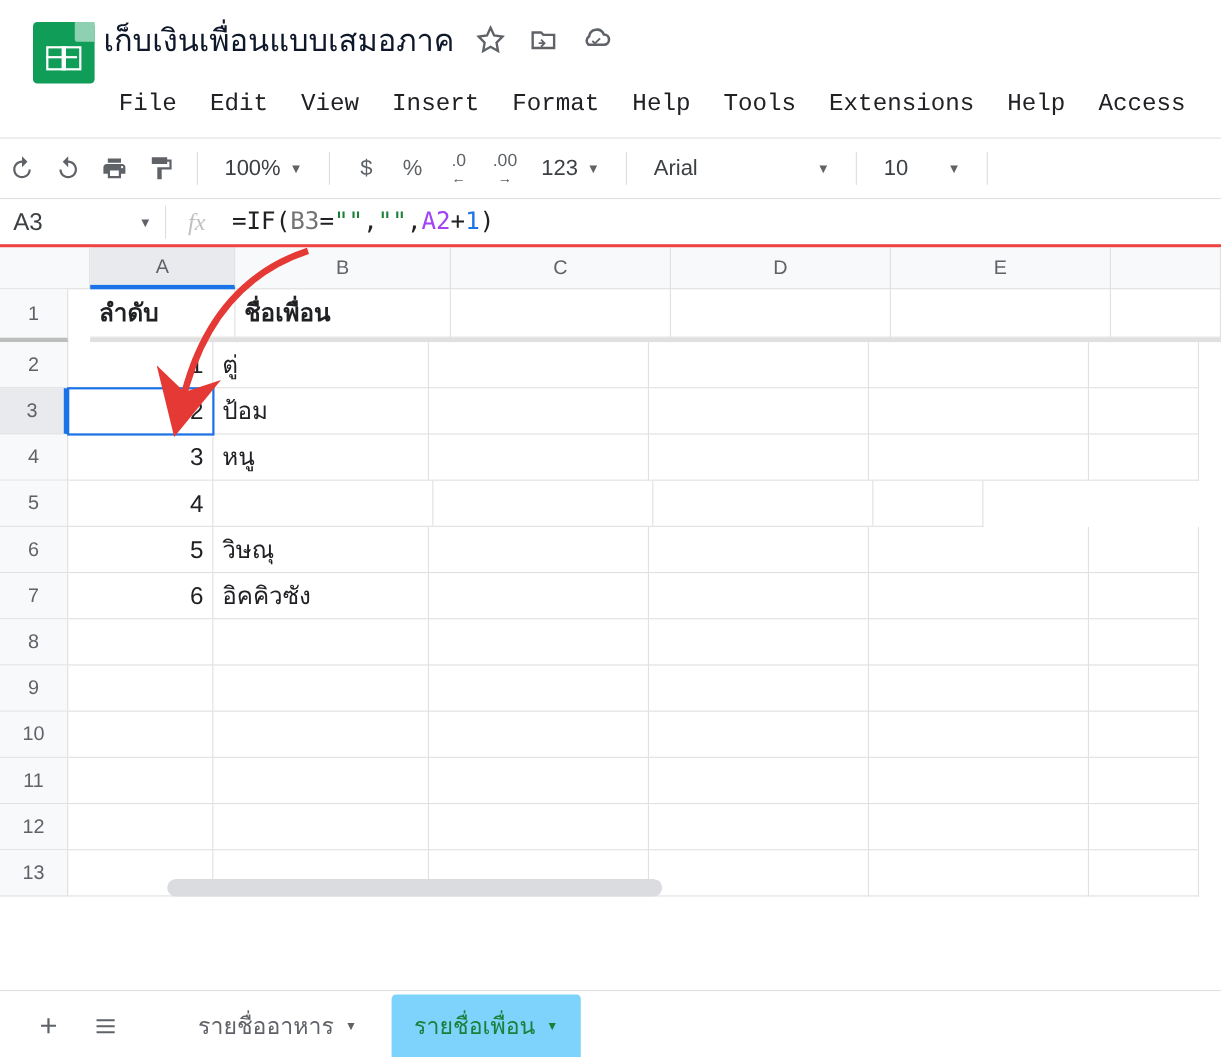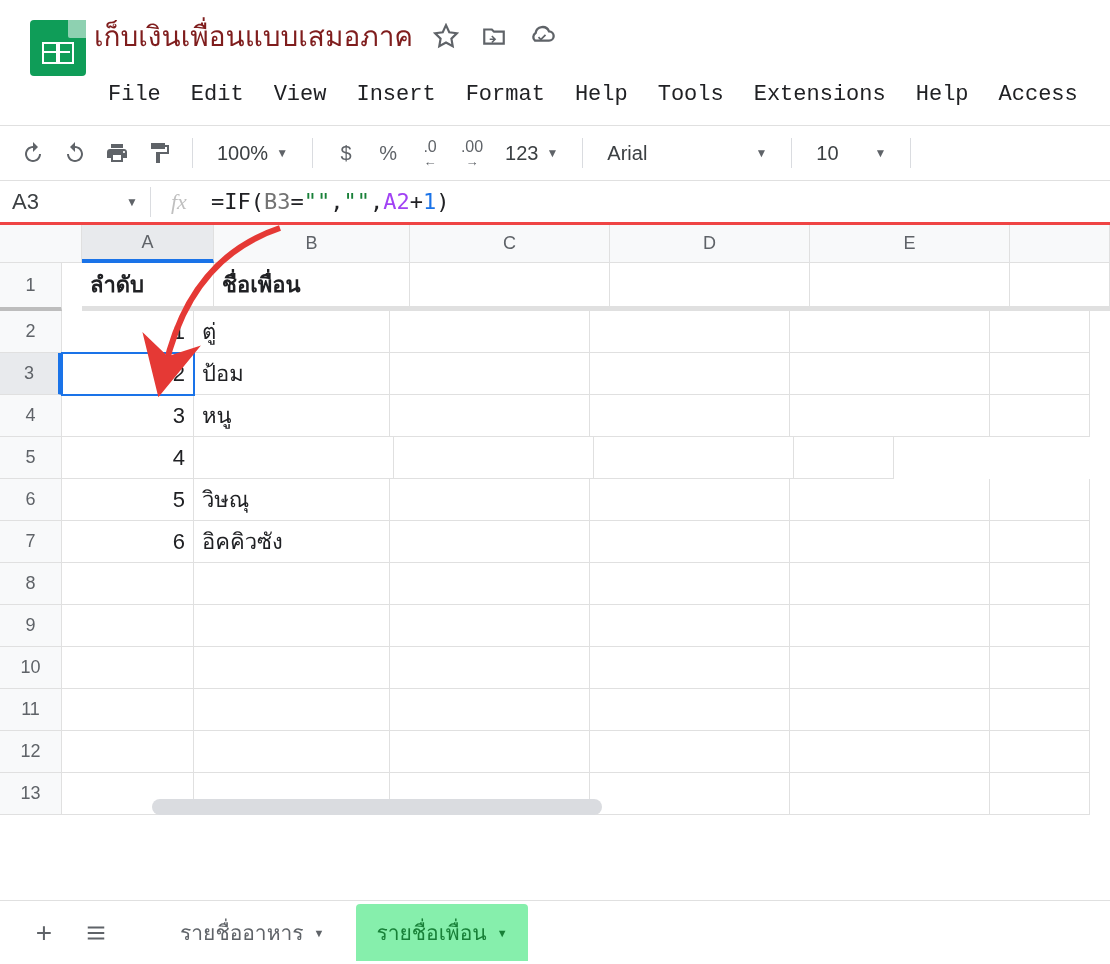--- a/index.html
+++ b/index.html
@@ -10,27 +10,27 @@
 .logo-box { width: 56px; height: 56px; background: #0f9d58; border-radius: 4px; position: relative; }
 .logo-corner { position: absolute; top: 0; right: 0; width: 18px; height: 18px; background: #8ed1b1; border-bottom-left-radius: 2px; }
 .logo-grid { position: absolute; left: 12px; top: 22px; width: 32px; height: 22px; }
 .logo-grid::before, .logo-grid::after { content: ''; position: absolute; background: none; border: 2px solid #fff; }
 .logo-grid::before { left: 0; top: 0; width: 28px; height: 18px; }
 .logo-grid::after { left: 14px; top: 0; width: 0; height: 18px; border-left: 2px solid #fff; }
 .logo-hline { position: absolute; left: 0; top: 9px; width: 28px; border-top: 2px solid #fff; }
 
 .title-area { flex: 1; padding-top: 6px; }
 .title-row { display: flex; align-items: center; gap: 18px; }
-.doc-title { font-size: 28px; color: #7f1d1d; font-weight: 400; }
+.doc-title { font-size: 28px; color: #0f172a; font-weight: 400; }
 .title-icon { color: #5f6368; display: flex; align-items: center; justify-content: center; width: 30px; height: 30px; cursor: pointer; }
 
 .menu-bar { display: flex; gap: 2px; margin-top: 18px; }
 .menu-item { font-size: 22px; color: #202124; padding: 6px 14px; cursor: pointer; font-family: Liberation Mono, monospace; }
 
-.toolbar { border-top: 1px solid #e0e0e0; border-bottom: 1px solid #e0e0e0; margin-top: 12px; padding: 8px 14px; display: flex; align-items: center; gap: 4px; }
+.toolbar { border-top: 1px solid #e0e0e0; border-bottom: 1px solid #e0e0e0; margin-top: 12px; padding: 8px 1px; display: flex; align-items: center; gap: 4px; }
 .tool-btn { width: 38px; height: 38px; display: flex; align-items: center; justify-content: center; color: #5f6368; cursor: pointer; border-radius: 2px; }
 .tool-sep { width: 1px; height: 30px; background: #dadce0; margin: 0 10px; }
 .tool-dropdown { display: flex; align-items: center; gap: 8px; padding: 0 10px; height: 38px; cursor: pointer; color: #3c4043; font-size: 20px; }
 .tool-dropdown .arrow { color: #5f6368; font-size: 12px; }
 .tool-text { font-size: 20px; color: #5f6368; padding: 0 8px; }
 
 .formula-bar { display: flex; align-items: center; border-bottom: 3px solid #ef4444; height: 44px; }
 .name-box { width: 150px; padding: 0 12px; display: flex; align-items: center; justify-content: space-between; font-size: 22px; color: #3c4043; }
 .name-box .arrow { color: #5f6368; font-size: 12px; }
 .fx-sep { width: 1px; height: 30px; background: #dadce0; }
@@ -68,21 +68,21 @@
 .col-C { width: 200px; }
 .col-D { width: 200px; }
 .col-E { width: 200px; }
 .col-F { width: 100px; }
 
 .scrollbar-h { position: absolute; left: 90px; bottom: 0; height: 16px; width: 450px; background: #dadce0; border-radius: 8px; }
 
 .sheet-tabs { position: absolute; bottom: 0; left: 0; right: 0; height: 64px; border-top: 1px solid #e0e0e0; display: flex; align-items: center; padding: 0 24px; gap: 12px; background: #fff; }
 .tab-btn { width: 40px; height: 40px; display: flex; align-items: center; justify-content: center; color: #5f6368; cursor: pointer; font-size: 28px; }
 .sheet-tab { padding: 12px 20px; font-size: 21px; color: #5f6368; display: flex; align-items: center; gap: 10px; cursor: pointer; border-radius: 4px 4px 0 0; }
-.sheet-tab.active { color: #188038; background: #86efac; font-weight: 500; }
+.sheet-tab.active { color: #188038; background: #7dd3fc; font-weight: 500; }
 .sheet-tab .arrow { font-size: 11px; }
 
 .arrow-annotation { position: absolute; left: 140px; top: 218px; z-index: 100; pointer-events: none; }
 </style>
 </head>
 <body>
 
 <div class="header">
   <div class="logo">
     <div class="logo-box">

